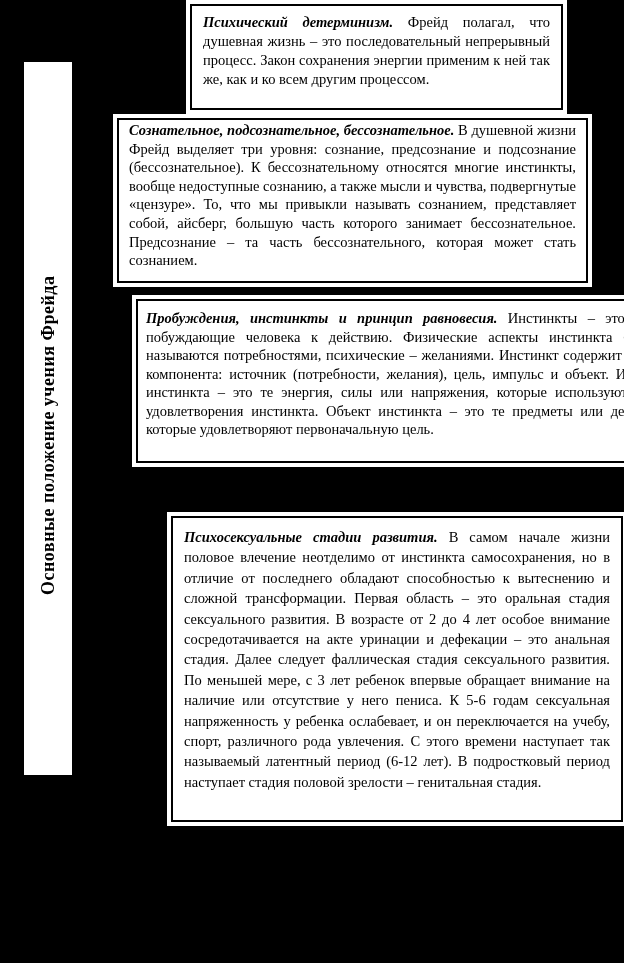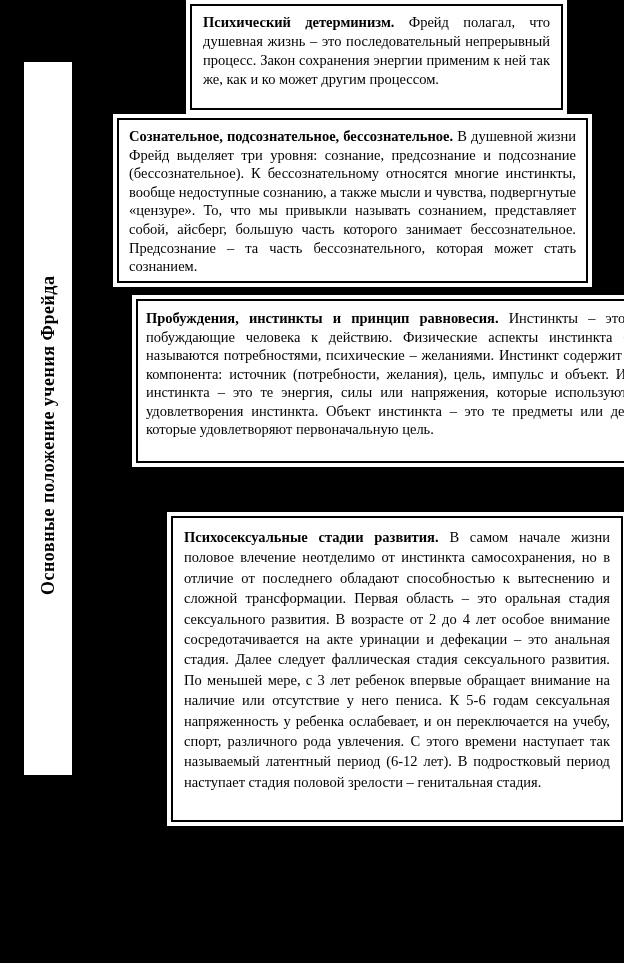--- a/index.html
+++ b/index.html
@@ -44,31 +44,31 @@
     position: absolute;
     background: #fff;
     border: 2px solid #000;
     box-shadow: 0 0 0 4px #fff;
     box-sizing: border-box;
     text-align: justify;
     color: #000;
     font-size: 14.5px;
     overflow: hidden;
   }
-  .tbox .lead { font-weight: bold; }
+  .tbox .lead { font-weight: bold; font-style: italic; }
   .box1 {
     left: 190px; top: 4px;
     width: 373px; height: 106px;
     padding: 7px 11px;
     line-height: 19px;
   }
   .box2 {
     left: 117px; top: 118px;
     width: 471px; height: 165px;
-    padding: 7px 10px;
+    padding: 1px 10px;
     line-height: 18.6px;
   }
   .box3 {
     left: 136px; top: 299px;
     width: 544px; height: 164px;
     padding: 8px 8px;
     line-height: 18.5px;
   }
   .box4 {
     left: 131px; top: 516px;
@@ -82,21 +82,21 @@
 <body>
 
 <div class="canvas">
 
   <div class="sidebar">
     <div class="sidebar-label">Основные положение учения Фрейда</div>
   </div>
 
   <div class="tbox box1">
     <span class="lead">Психический детерминизм.</span>
-    <span class="body">Фрейд полагал, что душевная жизнь – это последовательный непрерывный процесс. Закон сохранения энергии применим к ней так же, как и ко может другим процессом.</span>
+    <span class="body">Фрейд полагал, что душевная жизнь – это последовательный непрерывный процесс. Закон сохранения энергии применим к ней так же, как и ко всем другим процессом.</span>
   </div>
 
   <div class="tbox box2">
     <span class="lead">Сознательное, подсознательное, бессознательное.</span>
     <span class="body">В душевной жизни Фрейд выделяет три уровня: сознание, предсознание и подсознание (бессознательное). К бессознательному относятся многие инстинкты, вообще недоступные сознанию, а также мысли и чувства, подвергнутые «цензуре». То, что мы привыкли называть сознанием, представляет собой, айсберг, большую часть которого занимает бессознательное. Предсознание – та часть бессознательного, которая может стать сознанием.</span>
   </div>
 
   <div class="tbox box3">
     <span class="lead">Пробуждения, инстинкты и принцип равновесия.</span>
     <span class="body">Инстинкты – это силы, побуждающие человека к действию. Физические аспекты инстинкта Фрейда называются потребностями, психические – желаниями. Инстинкт содержит четыре компонента: источник (потребности, желания), цель, импульс и объект. Импульс инстинкта – это те энергия, силы или напряжения, которые используются для удовлетворения инстинкта. Объект инстинкта – это те предметы или действия, которые удовлетворяют первоначальную цель.</span>

